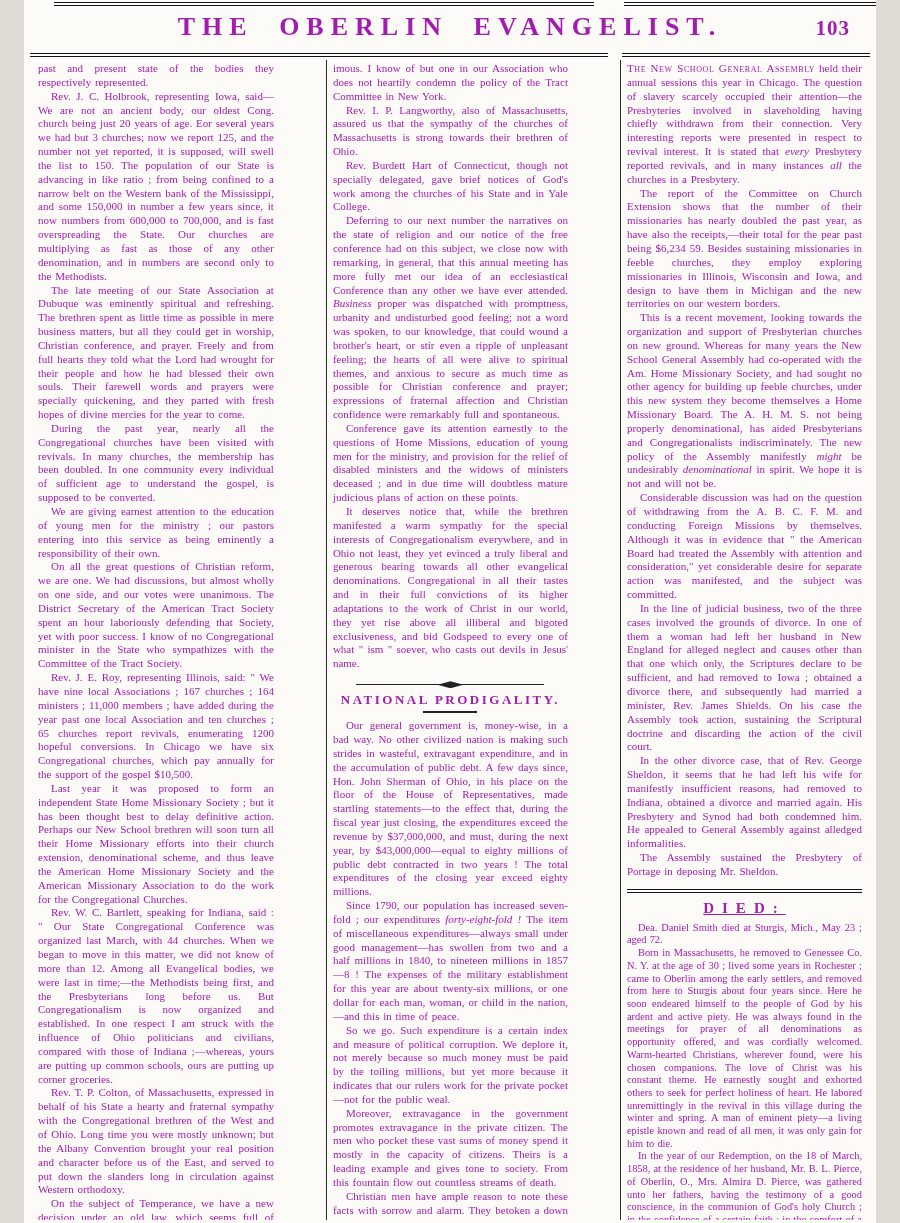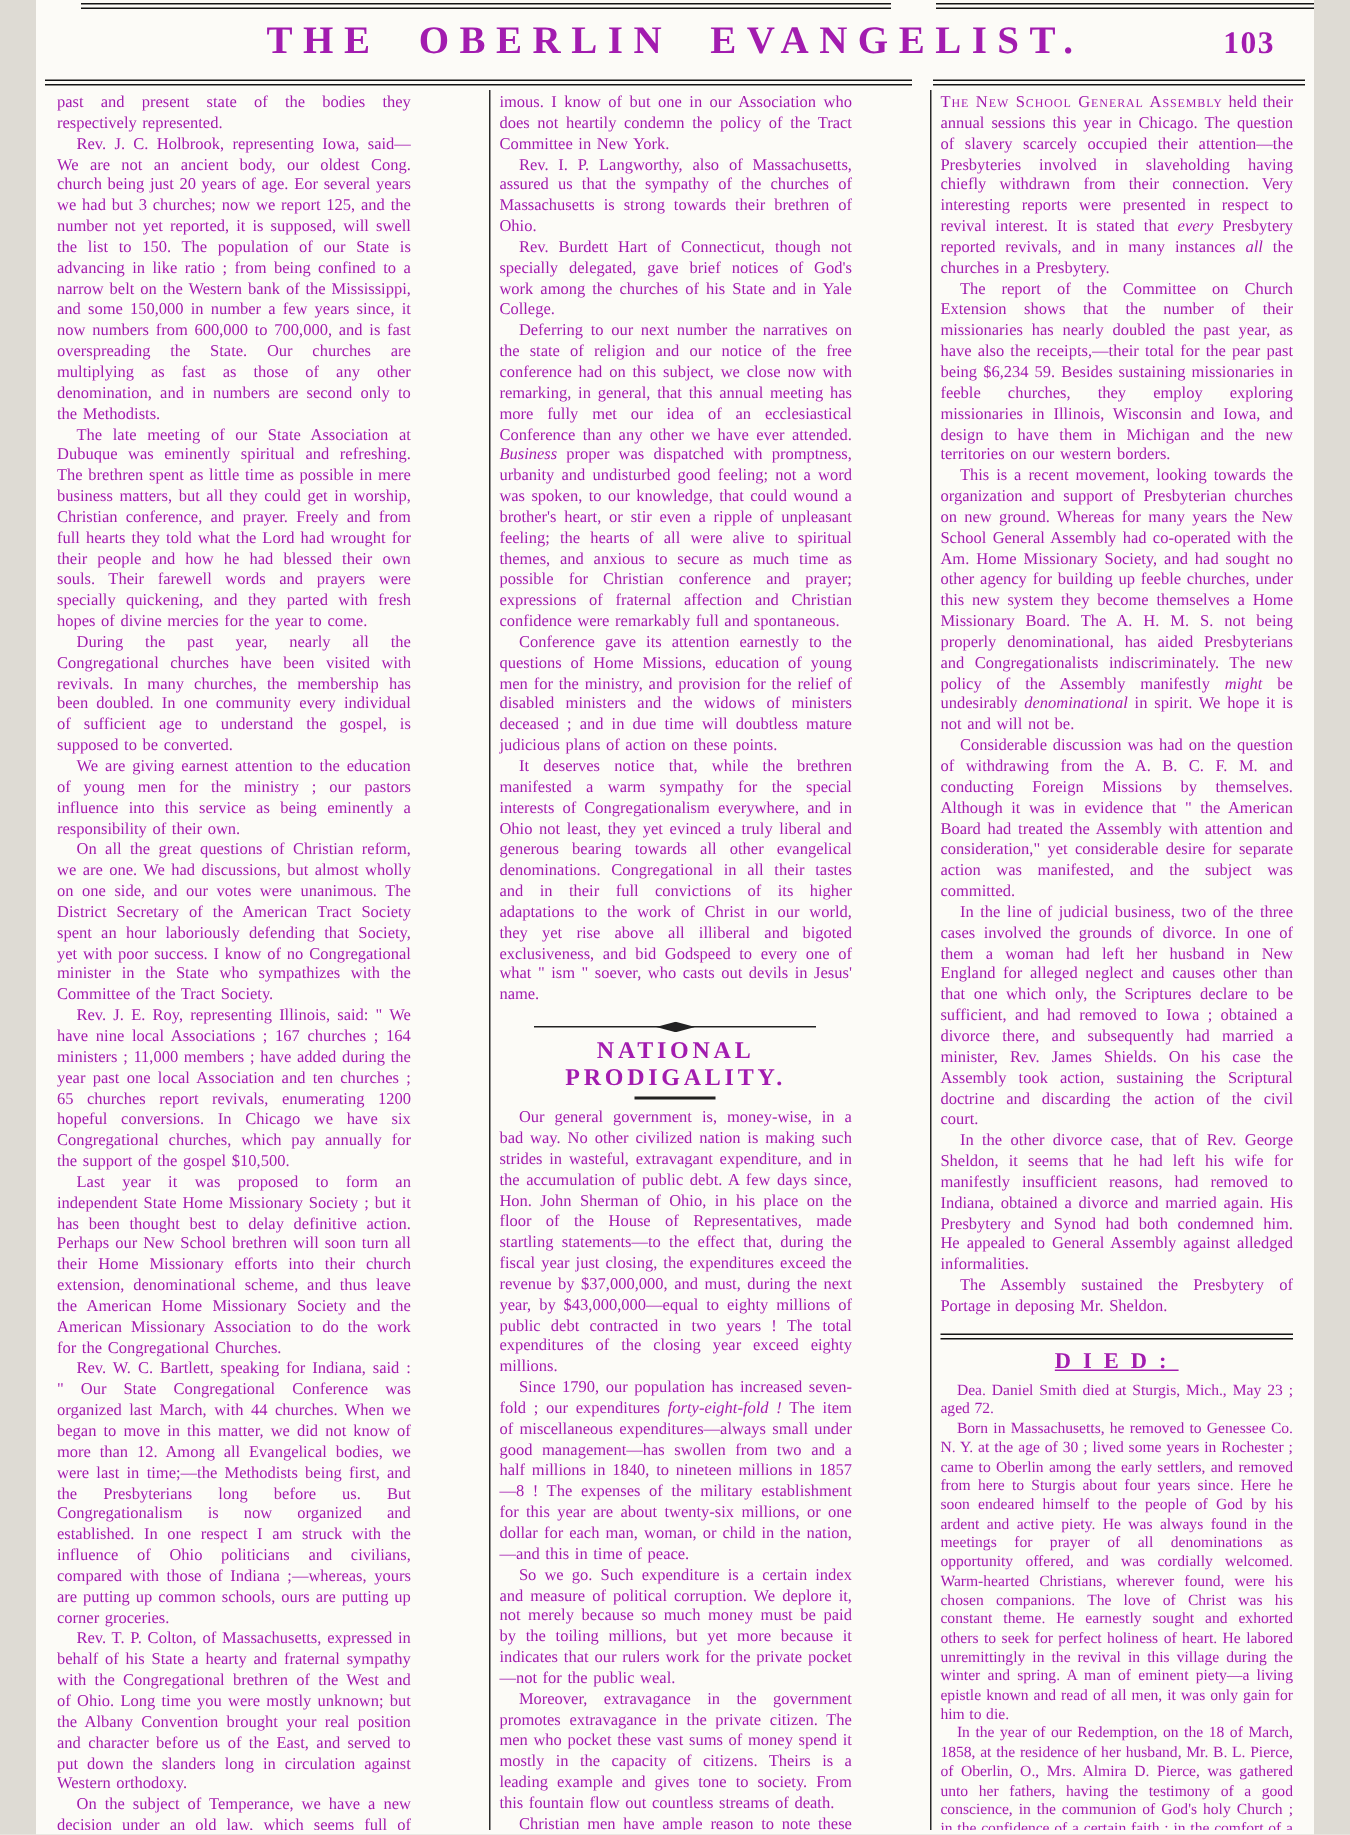--- a/index.html
+++ b/index.html
@@ -26,21 +26,21 @@
   .columns{display:flex;height:1160px;overflow:hidden;padding:3px 6px 0 8px;gap:44px;}
   .col{width:33.333%;box-sizing:border-box;padding:2px 8px 0 6px;overflow:hidden;text-align:justify;}
   .col + .col{border-left:1px solid #2a2a2a;}
 
   p.para{margin:0;text-indent:13px;font-size:11px;line-height:13.85px;word-spacing:1px;}
   p.para.noindent{text-indent:0;}
   p.obit{margin:0;text-indent:11px;font-size:10.4px;line-height:12.7px;word-spacing:0.5px;}
   .smallcaps{font-variant:small-caps;letter-spacing:0.6px;}
 
   .heading-block{margin:2px 0 6px;text-align:center;}
-  .article-heading{margin:3px 0 1px;font-size:16px;font-weight:bold;letter-spacing:2.5px;font-family:"Liberation Serif",serif;}
+  .article-heading{margin:3px 0 1px;font-size:13px;font-weight:bold;letter-spacing:2.5px;font-family:"Liberation Serif",serif;}
   .rule-diamond{position:relative;height:9px;margin:9px auto 3px;width:80%;}
   .rule-diamond::before{content:"";position:absolute;left:0;right:0;top:4px;border-top:1px solid #222;}
   .rule-diamond::after{
     content:"";position:absolute;left:50%;top:1px;width:26px;height:7px;margin-left:-13px;
     background:#222;clip-path:polygon(0 50%,50% 0,100% 50%,50% 100%);
   }
   .rule-short{width:54px;margin:3px auto 6px;border-top:2px solid #222;}
 
   .died-block{margin-top:10px;margin-bottom:5px;border-top:4px double #141414;padding-top:7px;text-align:center;text-decoration:underline;}
   .died-heading{margin:0;font-size:15px;font-weight:bold;letter-spacing:8px;}
@@ -65,21 +65,21 @@
     <div class="seg1"></div>
     <div class="seg2"></div>
   </div>
 
   <div class="columns">
     <div class="col">
         <p class="para noindent">past and present state of the bodies they respectively represented.</p>
         <p class="para">Rev. J. C. Holbrook, representing Iowa, said—We are not an ancient body, our oldest Cong. church being just 20 years of age. Eor several years we had but 3 churches; now we report 125, and the number not yet reported, it is supposed, will swell the list to 150. The population of our State is advancing in like ratio ; from being confined to a narrow belt on the Western bank of the Mississippi, and some 150,000 in number a few years since, it now numbers from 600,000 to 700,000, and is fast overspreading the State. Our churches are multiplying as fast as those of any other denomination, and in numbers are second only to the Methodists.</p>
         <p class="para">The late meeting of our State Association at Dubuque was eminently spiritual and refreshing. The brethren spent as little time as possible in mere business matters, but all they could get in worship, Christian conference, and prayer. Freely and from full hearts they told what the Lord had wrought for their people and how he had blessed their own souls. Their farewell words and prayers were specially quickening, and they parted with fresh hopes of divine mercies for the year to come.</p>
         <p class="para">During the past year, nearly all the Congregational churches have been visited with revivals. In many churches, the membership has been doubled. In one community every individual of sufficient age to understand the gospel, is supposed to be converted.</p>
-        <p class="para">We are giving earnest attention to the education of young men for the ministry ; our pastors influence into this service as being eminently a responsibility of their own.</p>
+        <p class="para">We are giving earnest attention to the education of young men for the ministry ; our pastors entering into this service as being eminently a responsibility of their own.</p>
         <p class="para">On all the great questions of Christian reform, we are one. We had discussions, but almost wholly on one side, and our votes were unanimous. The District Secretary of the American Tract Society spent an hour laboriously defending that Society, yet with poor success. I know of no Congregational minister in the State who sympathizes with the Committee of the Tract Society.</p>
         <p class="para">Rev. J. E. Roy, representing Illinois, said: " We have nine local Associations ; 167 churches ; 164 ministers ; 11,000 members ; have added during the year past one local Association and ten churches ; 65 churches report revivals, enumerating 1200 hopeful conversions. In Chicago we have six Congregational churches, which pay annually for the support of the gospel $10,500.</p>
         <p class="para">Last year it was proposed to form an independent State Home Missionary Society ; but it has been thought best to delay definitive action. Perhaps our New School brethren will soon turn all their Home Missionary efforts into their church extension, denominational scheme, and thus leave the American Home Missionary Society and the American Missionary Association to do the work for the Congregational Churches.</p>
         <p class="para">Rev. W. C. Bartlett, speaking for Indiana, said : " Our State Congregational Conference was organized last March, with 44 churches. When we began to move in this matter, we did not know of more than 12. Among all Evangelical bodies, we were last in time;—the Methodists being first, and the Presbyterians long before us. But Congregationalism is now organized and established. In one respect I am struck with the influence of Ohio politicians and civilians, compared with those of Indiana ;—whereas, yours are putting up common schools, ours are putting up corner groceries.</p>
         <p class="para">Rev. T. P. Colton, of Massachusetts, expressed in behalf of his State a hearty and fraternal sympathy with the Congregational brethren of the West and of Ohio. Long time you were mostly unknown; but the Albany Convention brought your real position and character before us of the East, and served to put down the slanders long in circulation against Western orthodoxy.</p>
         <p class="para">On the subject of Temperance, we have a new decision under an old law, which seems full of promise in its bearings against the retail liquor traffic. It declares liquors offered for sale illegally, a public nuisance which any citizen may abate by their destruction.</p>
         <p class="para">Against Slavery, the voice of the common is almost unan-</p>
       </div>
     <div class="col">
         <p class="para noindent">imous. I know of but one in our Association who does not heartily condemn the policy of the Tract Committee in New York.</p>

